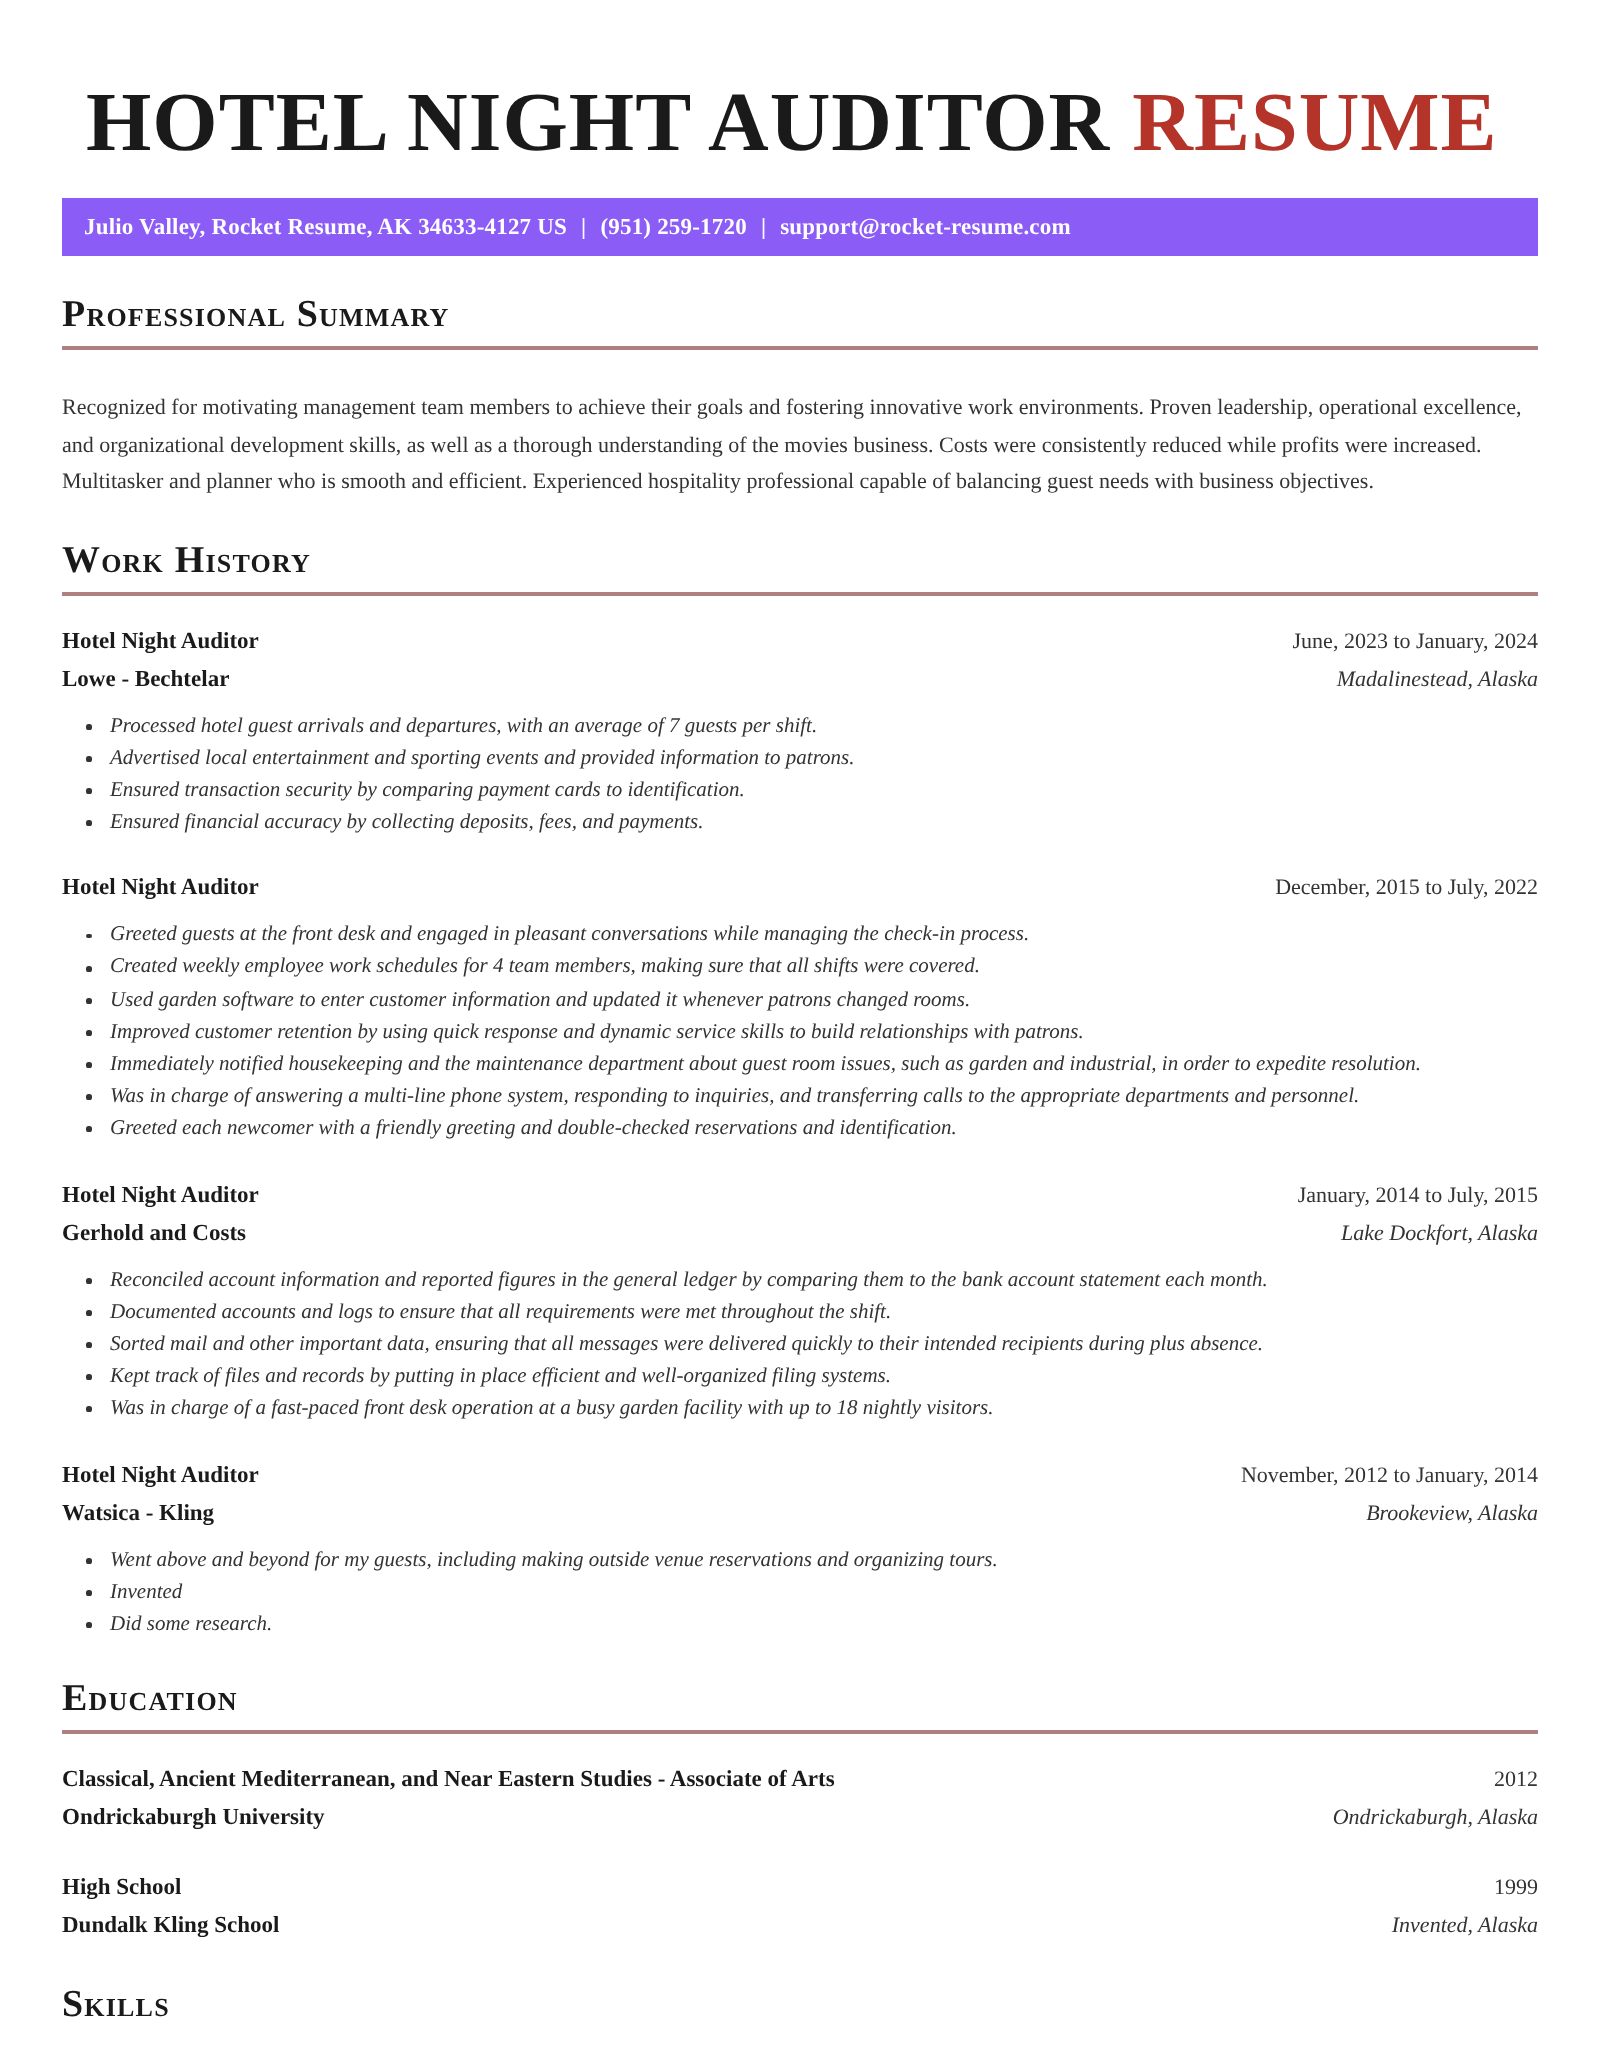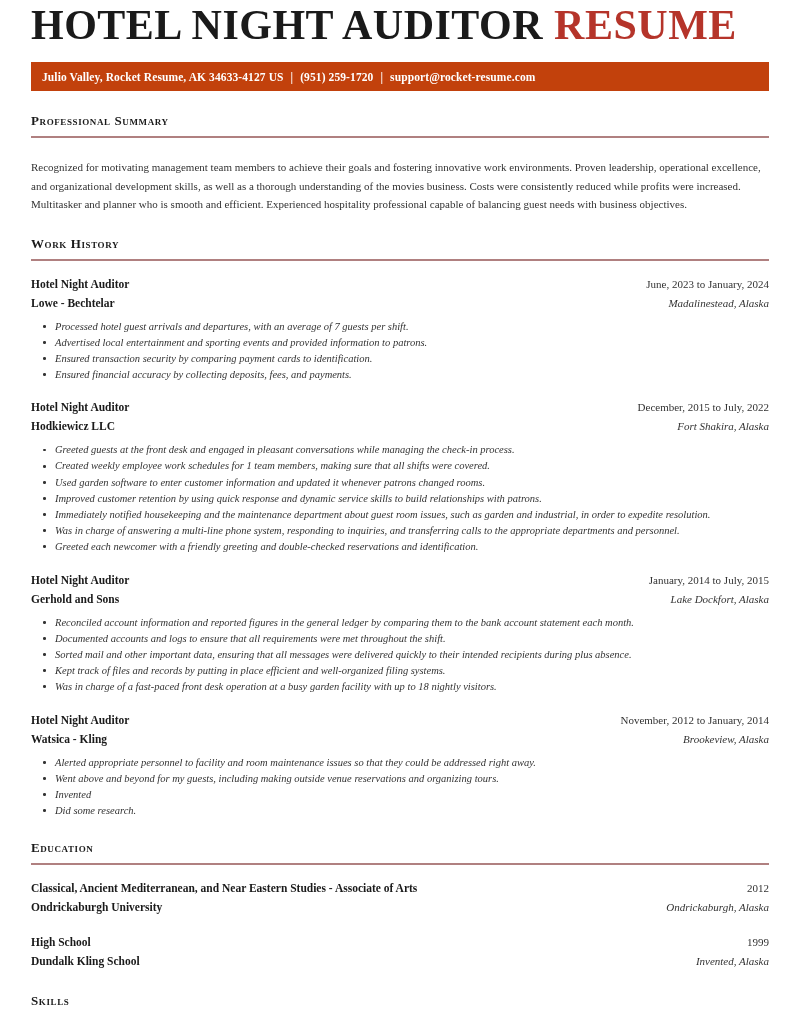--- a/index.html
+++ b/index.html
@@ -19,36 +19,37 @@
     width: 800px;
     height: 1035px;
     position: relative;
     box-sizing: border-box;
     padding: 0 31px;
     overflow: hidden;
   }
 
   
   .doc-title {
-    margin: 0;
+    margin: 12px;
+    padding-top: 25px;
     font-size: 42px;
     line-height: 50px;
     font-weight: bold;
     letter-spacing: 0.5px;
     color: #1a1a1a;
     white-space: nowrap;
   }
   .doc-title .accent {
     color: #b5342a;
   }
 
   
   .contact-bar {
     margin-top: 12px;
-    background: #c2410c;
+    background: #8b5cf6;
     color: #ffffff;
     height: 29px;
     display: flex;
     align-items: center;
     padding: 0 11px;
     box-sizing: border-box;
   }
   .contact-bar .line {
     font-size: 11.5px;
     font-weight: bold;
@@ -59,21 +60,21 @@
     display: inline-block;
     padding: 0 7px;
     font-weight: bold;
   }
 
   
   .section {
     margin-top: 19px;
   }
   .section-heading {
-    font-size: 13px;
+    font-size: 19px;
     font-weight: bold;
     font-variant: small-caps;
     letter-spacing: 0.6px;
     color: #1a1a1a;
     line-height: 22px;
     margin: 0;
   }
   .section-rule {
     border: 0;
     border-top: 2px solid #b08080;
@@ -180,42 +181,38 @@
         <li>Ensured transaction security by comparing payment cards to identification.</li>
         <li>Ensured financial accuracy by collecting deposits, fees, and payments.</li>
       </ul>
     </div>
 
     <div class="entry">
       <div class="entry-row">
         <span class="entry-left">Hotel Night Auditor</span>
         <span class="entry-right">December, 2015 to July, 2022</span>
       </div>
-      <div class="entry-row">
-        <span class="entry-left">Hodkiewicz LLC</span>
-        <span class="entry-right italic">Fort Shakira, Alaska</span>
-      </div>
       <ul class="bullets">
         <li>Greeted guests at the front desk and engaged in pleasant conversations while managing the check-in process.</li>
-        <li>Created weekly employee work schedules for 1 team members, making sure that all shifts were covered.</li>
+        <li>Created weekly employee work schedules for 4 team members, making sure that all shifts were covered.</li>
         <li>Used garden software to enter customer information and updated it whenever patrons changed rooms.</li>
         <li>Improved customer retention by using quick response and dynamic service skills to build relationships with patrons.</li>
         <li>Immediately notified housekeeping and the maintenance department about guest room issues, such as garden and industrial, in order to expedite resolution.</li>
         <li>Was in charge of answering a multi-line phone system, responding to inquiries, and transferring calls to the appropriate departments and personnel.</li>
         <li>Greeted each newcomer with a friendly greeting and double-checked reservations and identification.</li>
       </ul>
     </div>
 
     <div class="entry">
       <div class="entry-row">
         <span class="entry-left">Hotel Night Auditor</span>
         <span class="entry-right">January, 2014 to July, 2015</span>
       </div>
       <div class="entry-row">
-        <span class="entry-left">Gerhold and Sons</span>
+        <span class="entry-left">Gerhold and Costs</span>
         <span class="entry-right italic">Lake Dockfort, Alaska</span>
       </div>
       <ul class="bullets">
         <li>Reconciled account information and reported figures in the general ledger by comparing them to the bank account statement each month.</li>
         <li>Documented accounts and logs to ensure that all requirements were met throughout the shift.</li>
         <li>Sorted mail and other important data, ensuring that all messages were delivered quickly to their intended recipients during plus absence.</li>
         <li>Kept track of files and records by putting in place efficient and well-organized filing systems.</li>
         <li>Was in charge of a fast-paced front desk operation at a busy garden facility with up to 18 nightly visitors.</li>
       </ul>
     </div>
@@ -223,21 +220,20 @@
     <div class="entry">
       <div class="entry-row">
         <span class="entry-left">Hotel Night Auditor</span>
         <span class="entry-right">November, 2012 to January, 2014</span>
       </div>
       <div class="entry-row">
         <span class="entry-left">Watsica - Kling</span>
         <span class="entry-right italic">Brookeview, Alaska</span>
       </div>
       <ul class="bullets">
-        <li>Alerted appropriate personnel to facility and room maintenance issues so that they could be addressed right away.</li>
         <li>Went above and beyond for my guests, including making outside venue reservations and organizing tours.</li>
         <li>Invented</li>
         <li>Did some research.</li>
       </ul>
     </div>
   </div>
 
   <div class="section">
     <h2 class="section-heading">Education</h2>
     <hr class="section-rule">

